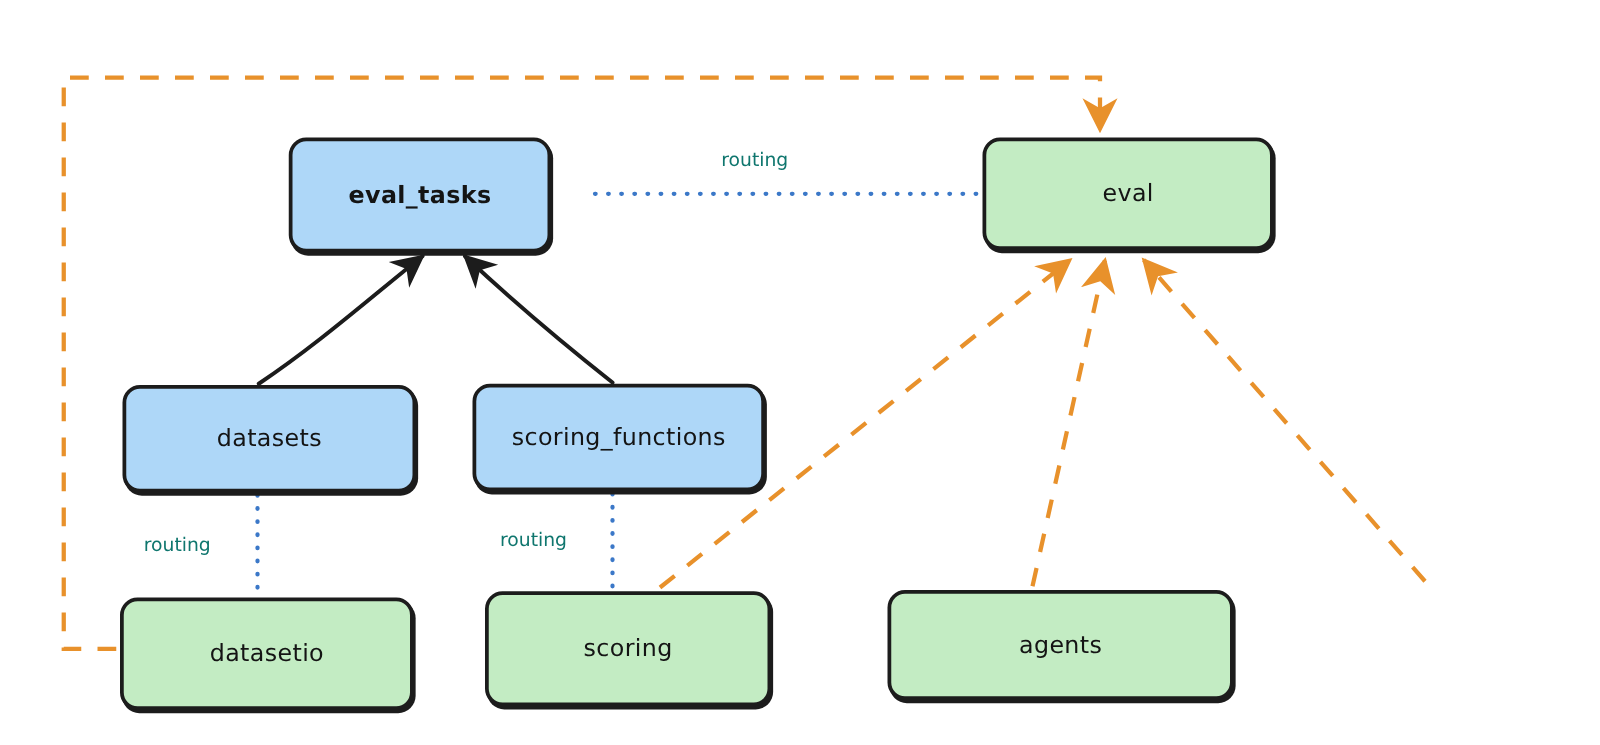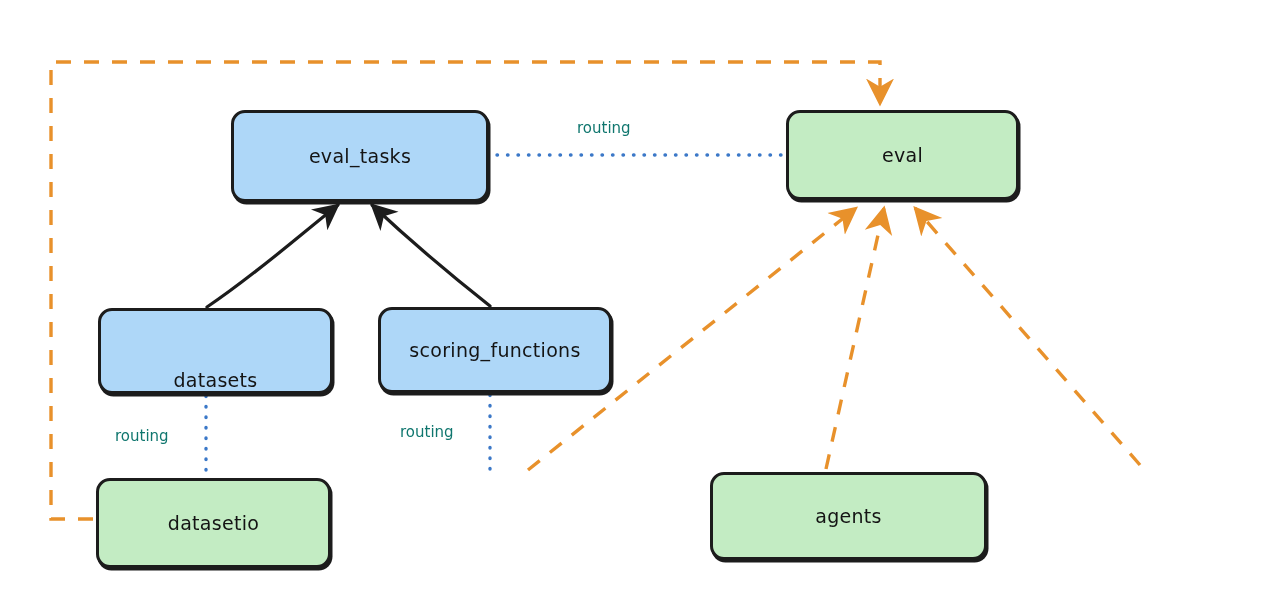--- a/index.html
+++ b/index.html
@@ -72,40 +72,43 @@
     <path d="M 476 155 L 783 155" fill="none" stroke="#3b78c8" stroke-width="3.4" stroke-linecap="round" stroke-dasharray="0.5 10"></path>
     <path d="M 206 396 L 206 476" fill="none" stroke="#3b78c8" stroke-width="3.4" stroke-linecap="round" stroke-dasharray="0.5 10"></path>
     <path d="M 490 395 L 490 471" fill="none" stroke="#3b78c8" stroke-width="3.4" stroke-linecap="round" stroke-dasharray="0.5 10"></path>
 
     <path d="M 93 519 L 51 519 L 51 62 L 880 62 L 880 104" fill="none" stroke="#e8912b" stroke-width="3.4" stroke-linecap="butt" stroke-dasharray="15 13" marker-end="url(#arrow-orange)"></path>
     <path d="M 528 470 L 856 208" fill="none" stroke="#e8912b" stroke-width="3.4" stroke-linecap="butt" stroke-dasharray="15 13" marker-end="url(#arrow-orange)"></path>
     <path d="M 826 469 L 884 208" fill="none" stroke="#e8912b" stroke-width="3.4" stroke-linecap="butt" stroke-dasharray="15 13" marker-end="url(#arrow-orange)"></path>
     <path d="M 1140 465 L 915 208" fill="none" stroke="#e8912b" stroke-width="3.4" stroke-linecap="butt" stroke-dasharray="15 13" marker-end="url(#arrow-orange)"></path>
   </svg>
 
-  <div class="node node-blue" style="left:231px; top:110px; width:258px; height:92px;">
+  <div class="node node-blue" style="left:231px; top:110px; width:210px; height:92px;font-weight:bold;">
     <span class="node-label">eval_tasks</span>
   </div>
 
   <div class="node node-green" style="left:786px; top:110px; width:233px; height:90px;">
     <span class="node-label">eval</span>
   </div>
 
-  <div class="node node-blue" style="left:98px; top:308px; width:235px; height:86px;align-items:flex-end;">
+  <div class="node node-blue" style="left:98px; top:308px; width:235px; height:86px;">
     <span class="node-label">datasets</span>
   </div>
 
   <div class="node node-green" style="left:96px; top:478px; width:235px; height:90px;">
     <span class="node-label">datasetio</span>
   </div>
 
   <div class="node node-blue" style="left:378px; top:307px; width:234px; height:86px;">
     <span class="node-label">scoring_functions</span>
   </div>
 
+  <div class="node node-green" style="left:388px; top:473px; width:229px; height:92px;">
+    <span class="node-label">scoring</span>
+  </div>
 
   <div class="node node-green" style="left:710px; top:472px; width:277px; height:88px;">
     <span class="node-label">agents</span>
   </div>
 
 
   <span class="edge-label" style="left:577px; top:119px;">routing</span>
 
   <span class="edge-label" style="left:115px; top:427px;">routing</span>
 

